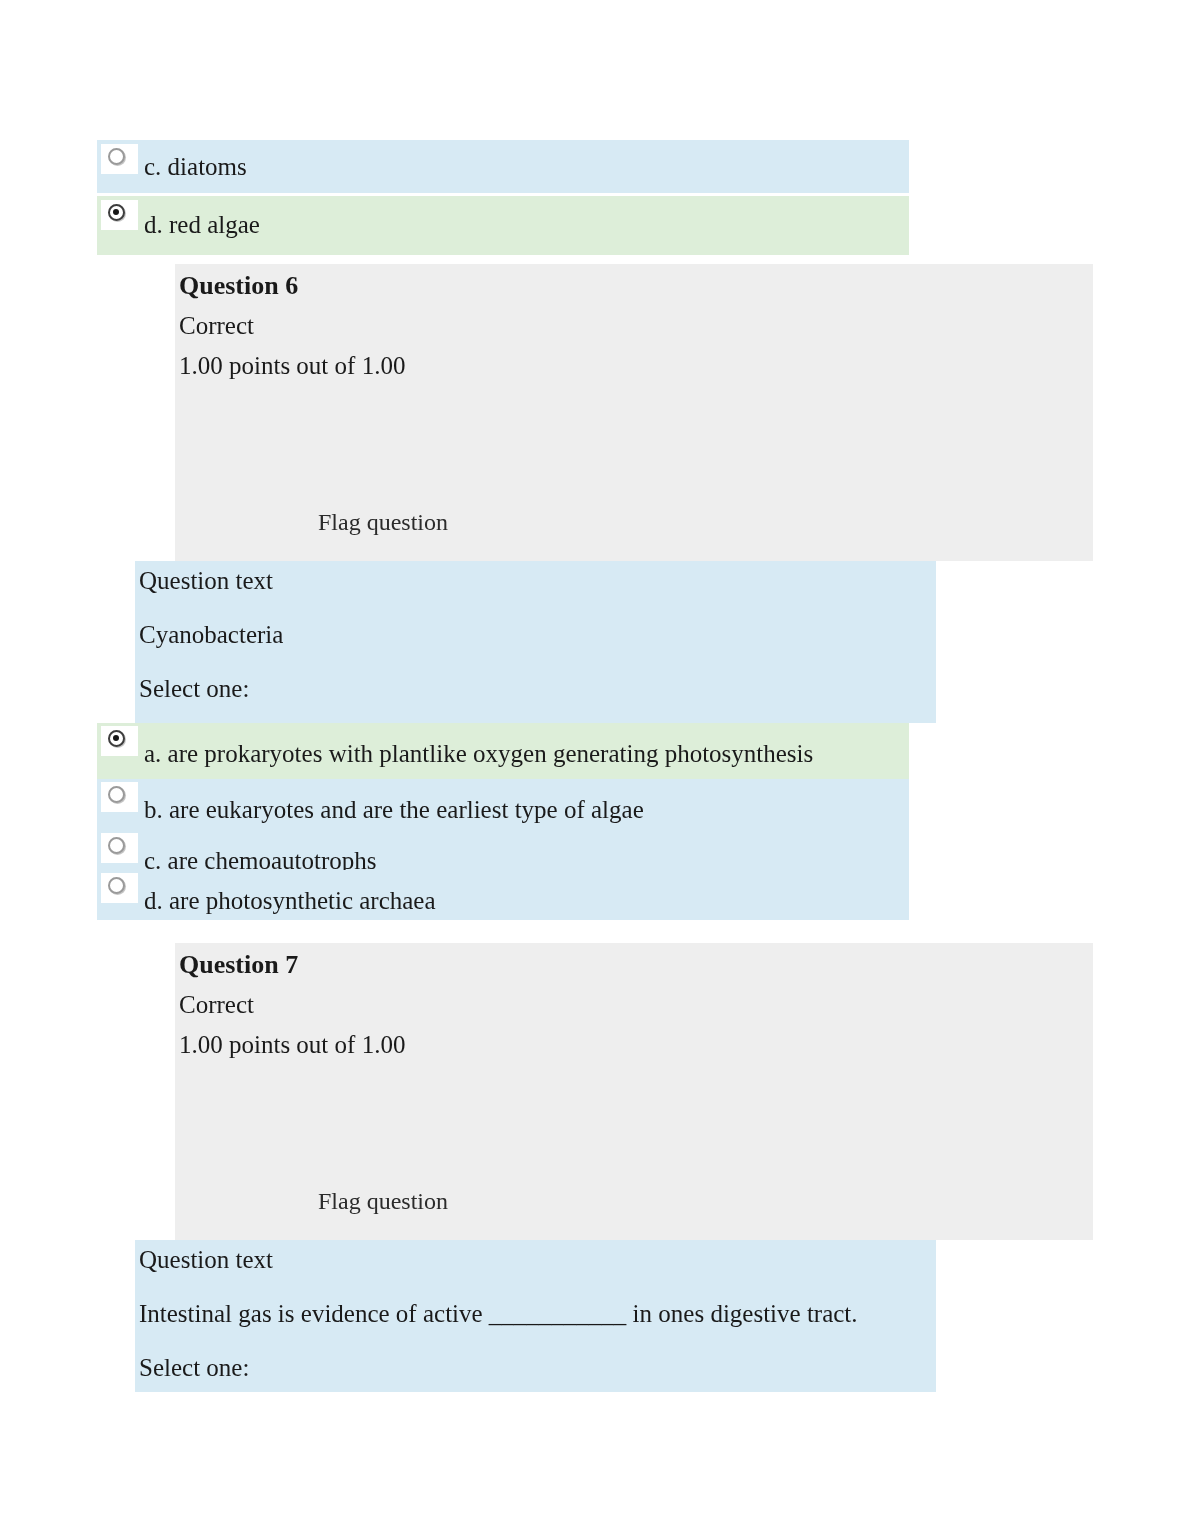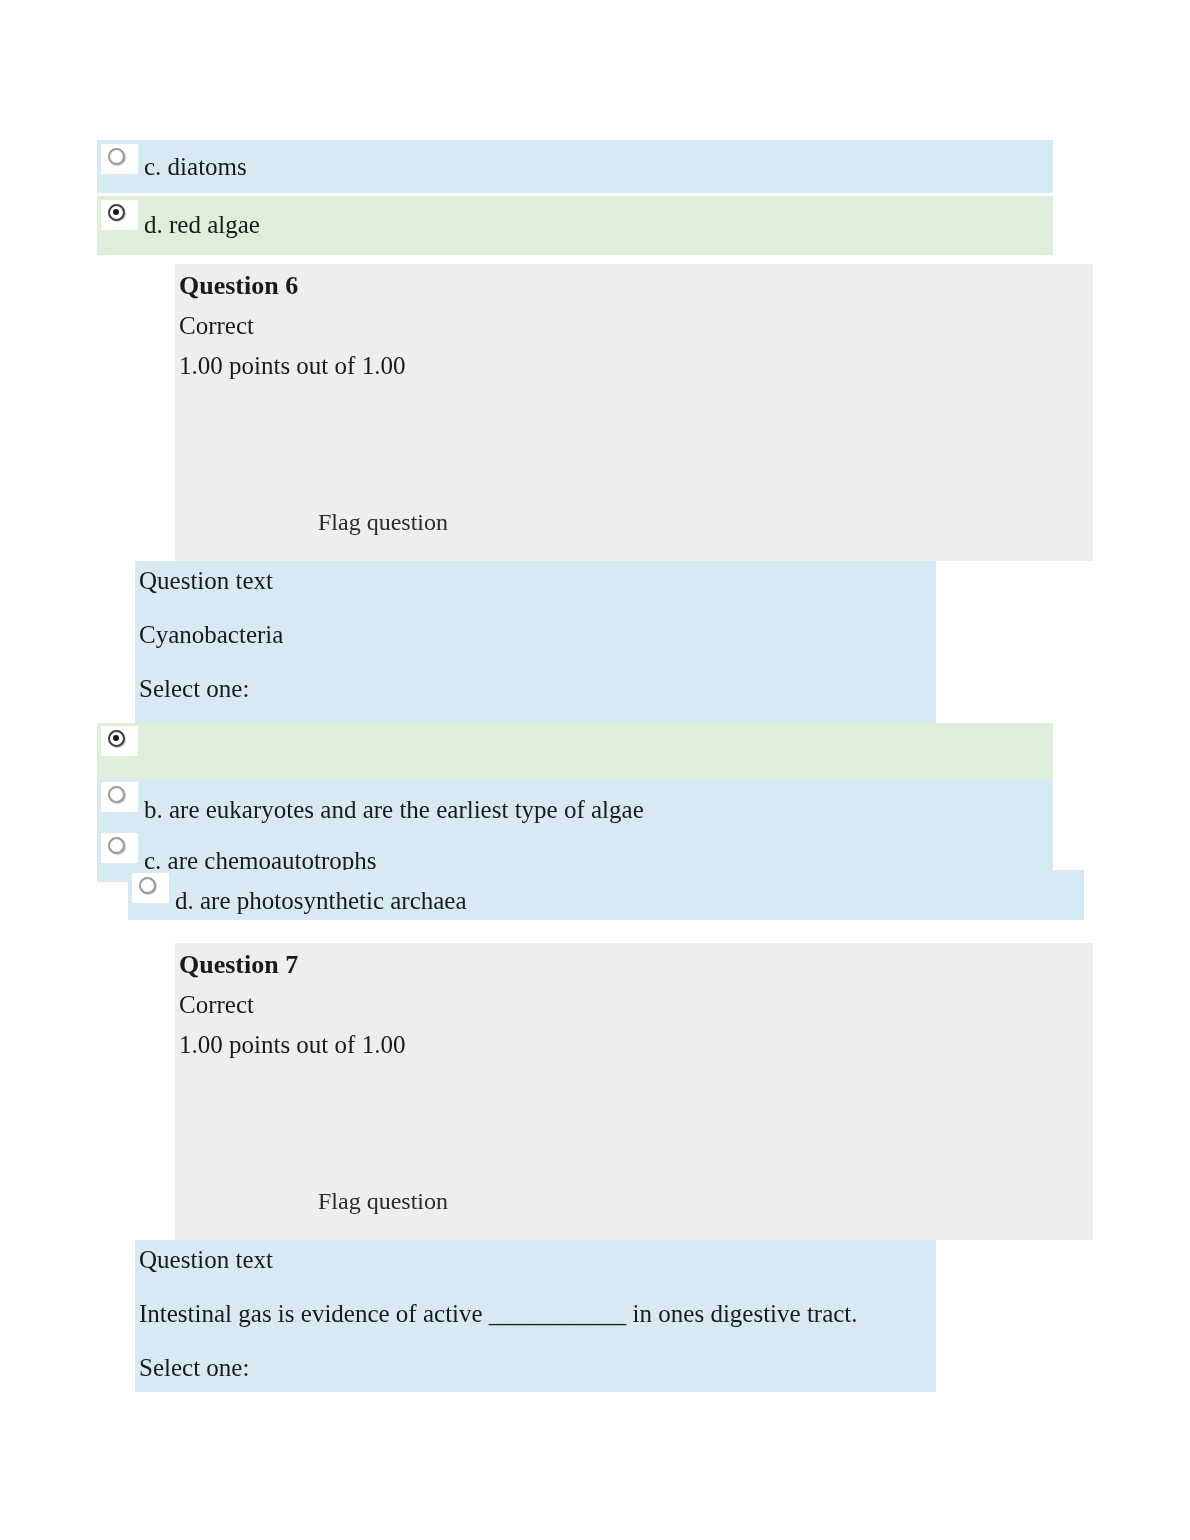--- a/index.html
+++ b/index.html
@@ -21,21 +21,21 @@
   .page {
     position: relative;
     width: 1190px;
     height: 1540px;
   }
 
   
   .option-row {
     position: absolute;
     left: 97px;
-    width: 956px;
+    width: 812px;
     box-sizing: border-box;
     display: block;
   }
   .option-row.blue  { background: #d7eaf4; }
   .option-row.green { background: #ddeed9; }
 
   .radio-box {
     position: absolute;
     left: 4px;
     top: 0px;
@@ -156,37 +156,38 @@
   <div class="qtext-panel" style="top:561px; height:162px;">
     <span class="line" style="top:7px;">Question text</span>
     <span class="line" style="top:61px;">Cyanobacteria</span>
     <span class="line" style="top:115px;">Select one:</span>
   </div>
 
   <div class="option-row green" style="top:723px; height:56px;">
     <span class="radio-box" style="top:3px;">
       <span class="radio-glyph checked"></span>
     </span>
+    <span class="option-label" style="top:18px;">a. are prokaryotes with plantlike oxygen generating photosynthesis</span>
   </div>
 
   <div class="option-row blue" style="top:779px; height:51px;">
     <span class="radio-box" style="top:3px;">
       <span class="radio-glyph"></span>
     </span>
     <span class="option-label" style="top:18px;">b. are eukaryotes and are the earliest type of algae</span>
   </div>
 
   <div class="option-row blue" style="top:830px; height:52px;">
     <span class="radio-box" style="top:3px;">
       <span class="radio-glyph"></span>
     </span>
     <span class="option-label" style="top:18px;">c. are chemoautotrophs</span>
   </div>
 
-  <div class="option-row blue" style="top:870px; height:50px;margin-left:31px;">
+  <div class="option-row blue" style="top:870px; height:50px;">
     <span class="radio-box" style="top:3px;">
       <span class="radio-glyph"></span>
     </span>
     <span class="option-label" style="top:18px;">d. are photosynthetic archaea</span>
   </div>
 
   <div class="qpanel" style="top:943px; height:297px;">
     <span class="q-title" style="top:9px;text-align:right;">Question 7</span>
     <span class="q-status" style="top:49px;">Correct</span>
     <span class="q-points" style="top:89px;">1.00 points out of 1.00</span>

